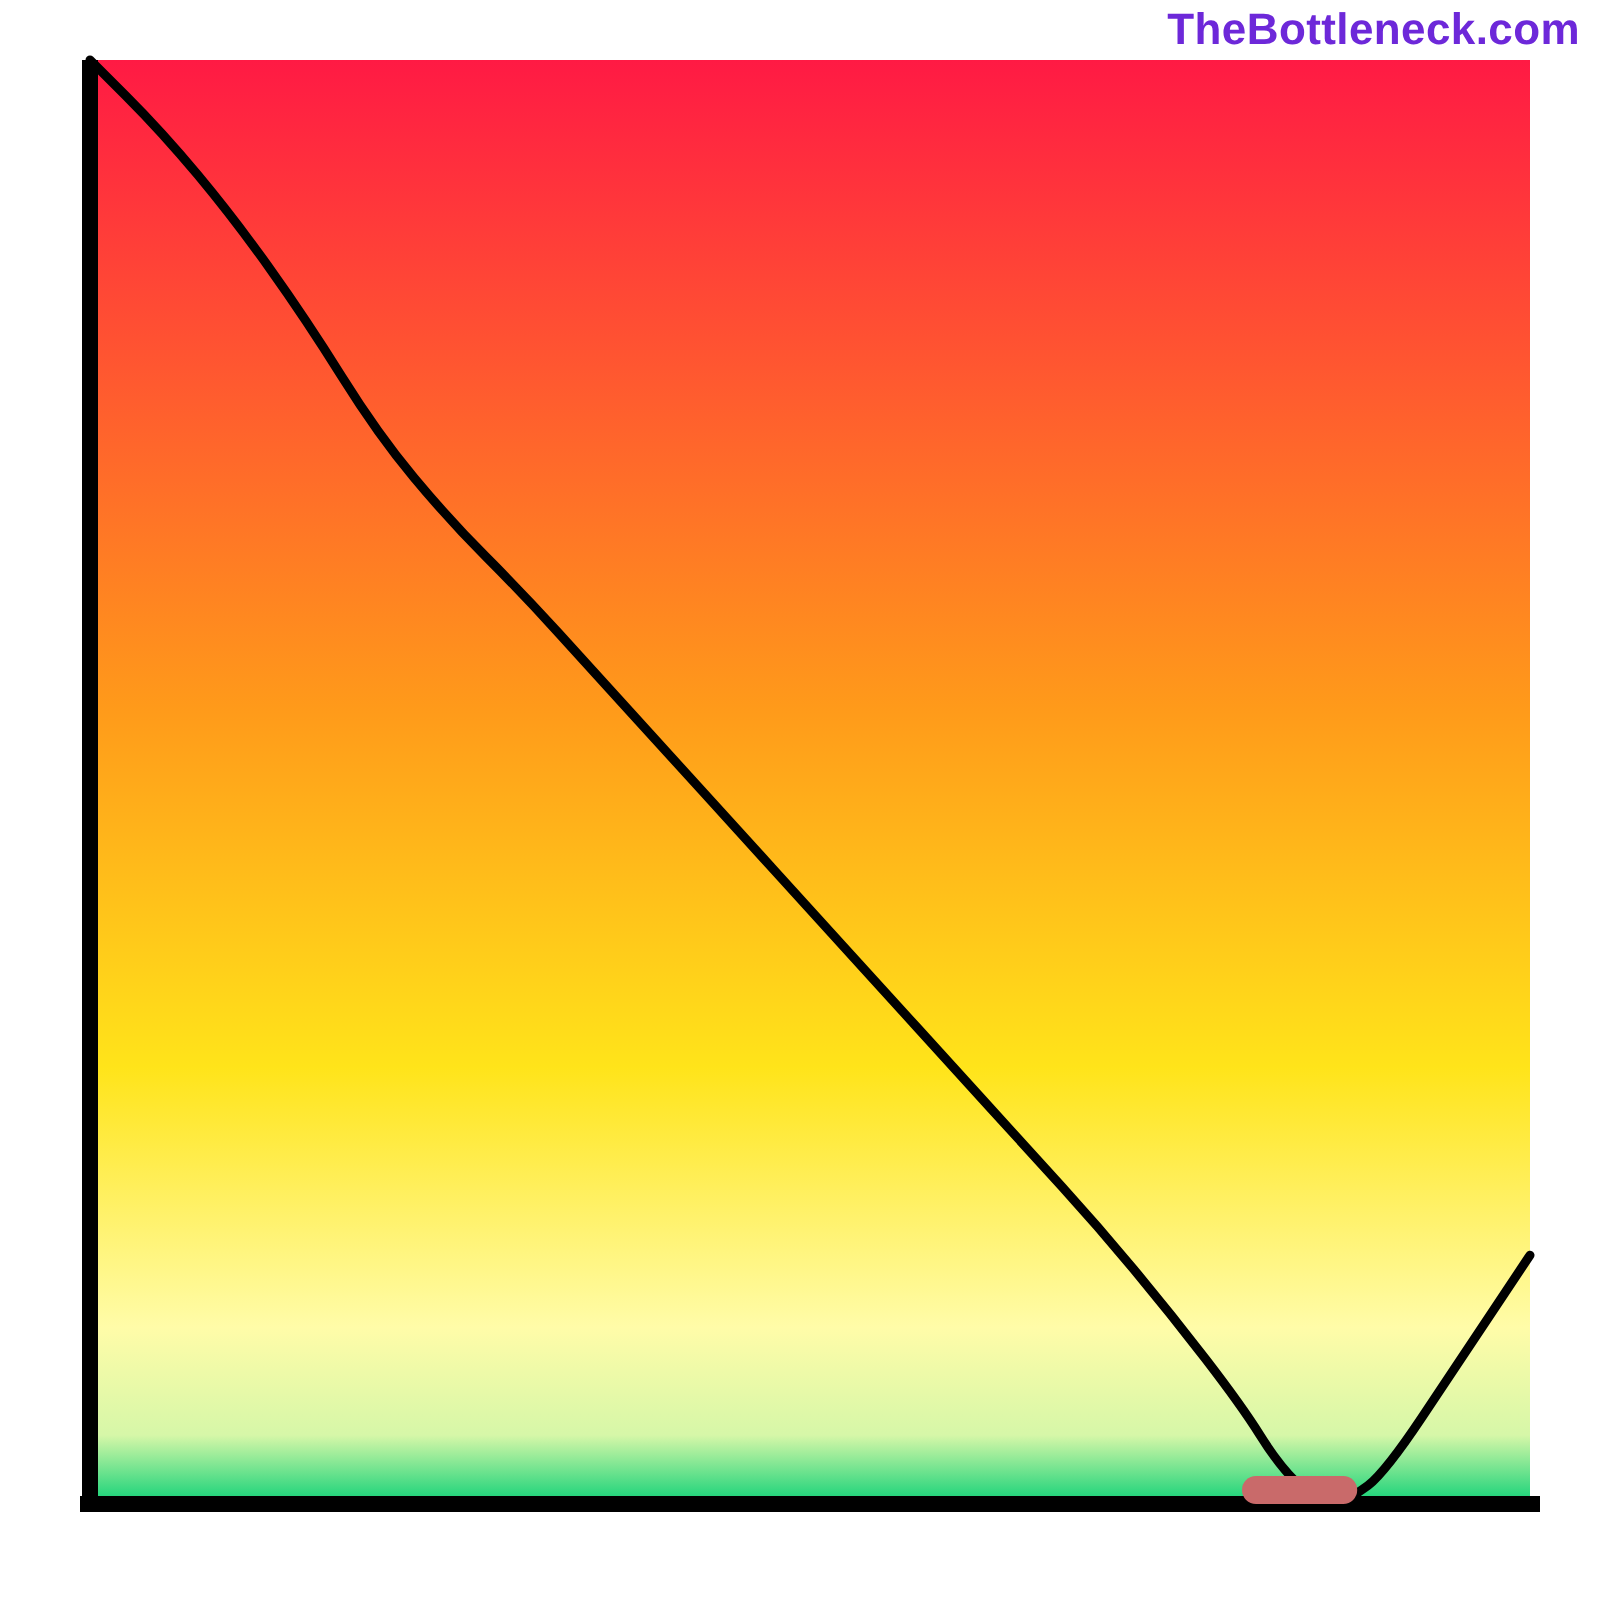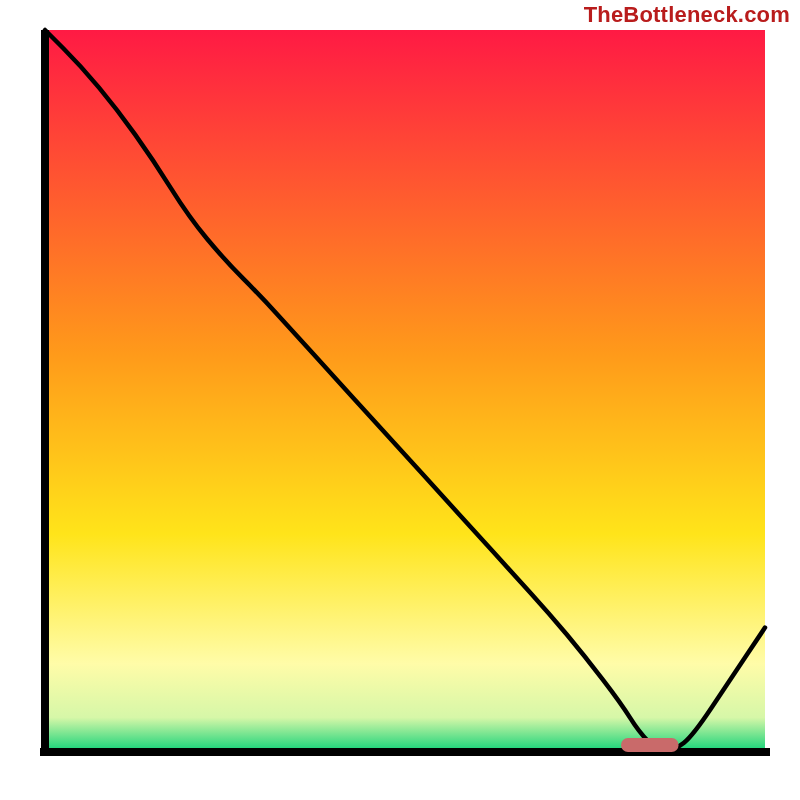--- a/index.html
+++ b/index.html
@@ -14,21 +14,21 @@
     position: relative;
     width: 800px;
     height: 800px;
   }
   .watermark {
     position: absolute;
     top: 2px;
     right: 10px;
     font-size: 22px;
     font-weight: bold;
-    color: #b91c1c;
+    color: #6d28d9;
     letter-spacing: 0.2px;
   }
   svg.chart {
     position: absolute;
     left: 0;
     top: 0;
     width: 800px;
     height: 800px;
   }
 </style>

